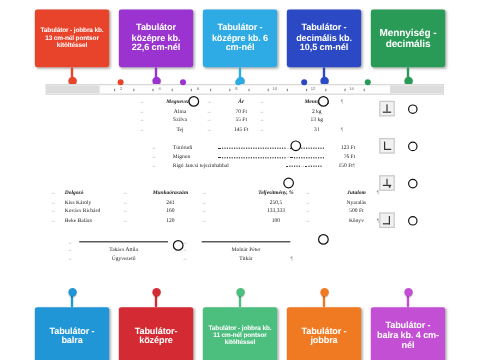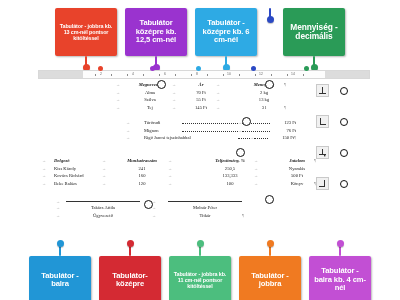--- a/index.html
+++ b/index.html
@@ -92,36 +92,37 @@
 
     <div class="card-wrap">
       <div class="card fs-sm" style="background: rgb(232, 67, 43);">Tabulátor - jobbra kb. 13 cm-nél pontsor kitöltéssel</div>
       <div class="pin">
         <div class="stem" style="background:#e8432b"></div>
           <div class="ball" style="background:#e8432b"></div>
       </div>
     </div>
 
     <div class="card-wrap">
-      <div class="card fs-md" style="background: rgb(154, 51, 207);">Tabulátor középre kb. 12,5 cm-nél</div>
+      <div class="card fs-md" style="background: rgb(154, 51, 207);">Tabulátor középre kb. 22,6 cm-nél</div>
       <div class="pin">
         <div class="stem" style="background:#9a33cf"></div>
           <div class="ball" style="background:#9a33cf"></div>
       </div>
     </div>
 
     <div class="card-wrap">
       <div class="card fs-md" style="background: rgb(46, 170, 228);">Tabulátor - középre kb. 6 cm-nél</div>
       <div class="pin">
         <div class="stem" style="background:#2eaae4"></div>
           <div class="ball" style="background:#2eaae4"></div>
       </div>
     </div>
 
     <div class="card-wrap">
+      <div class="card fs-md" style="background: rgb(43, 73, 196);">Tabulátor - decimális kb. 10,5 cm-nél</div>
       <div class="pin">
         <div class="stem" style="background:#2b49c4"></div>
           <div class="ball" style="background:#2b49c4"></div>
       </div>
     </div>
 
     <div class="card-wrap">
       <div class="card fs-lg" style="background: rgb(42, 155, 87);">Mennyiség - decimális</div>
       <div class="pin">
         <div class="stem" style="background:#2a9b57"></div>

